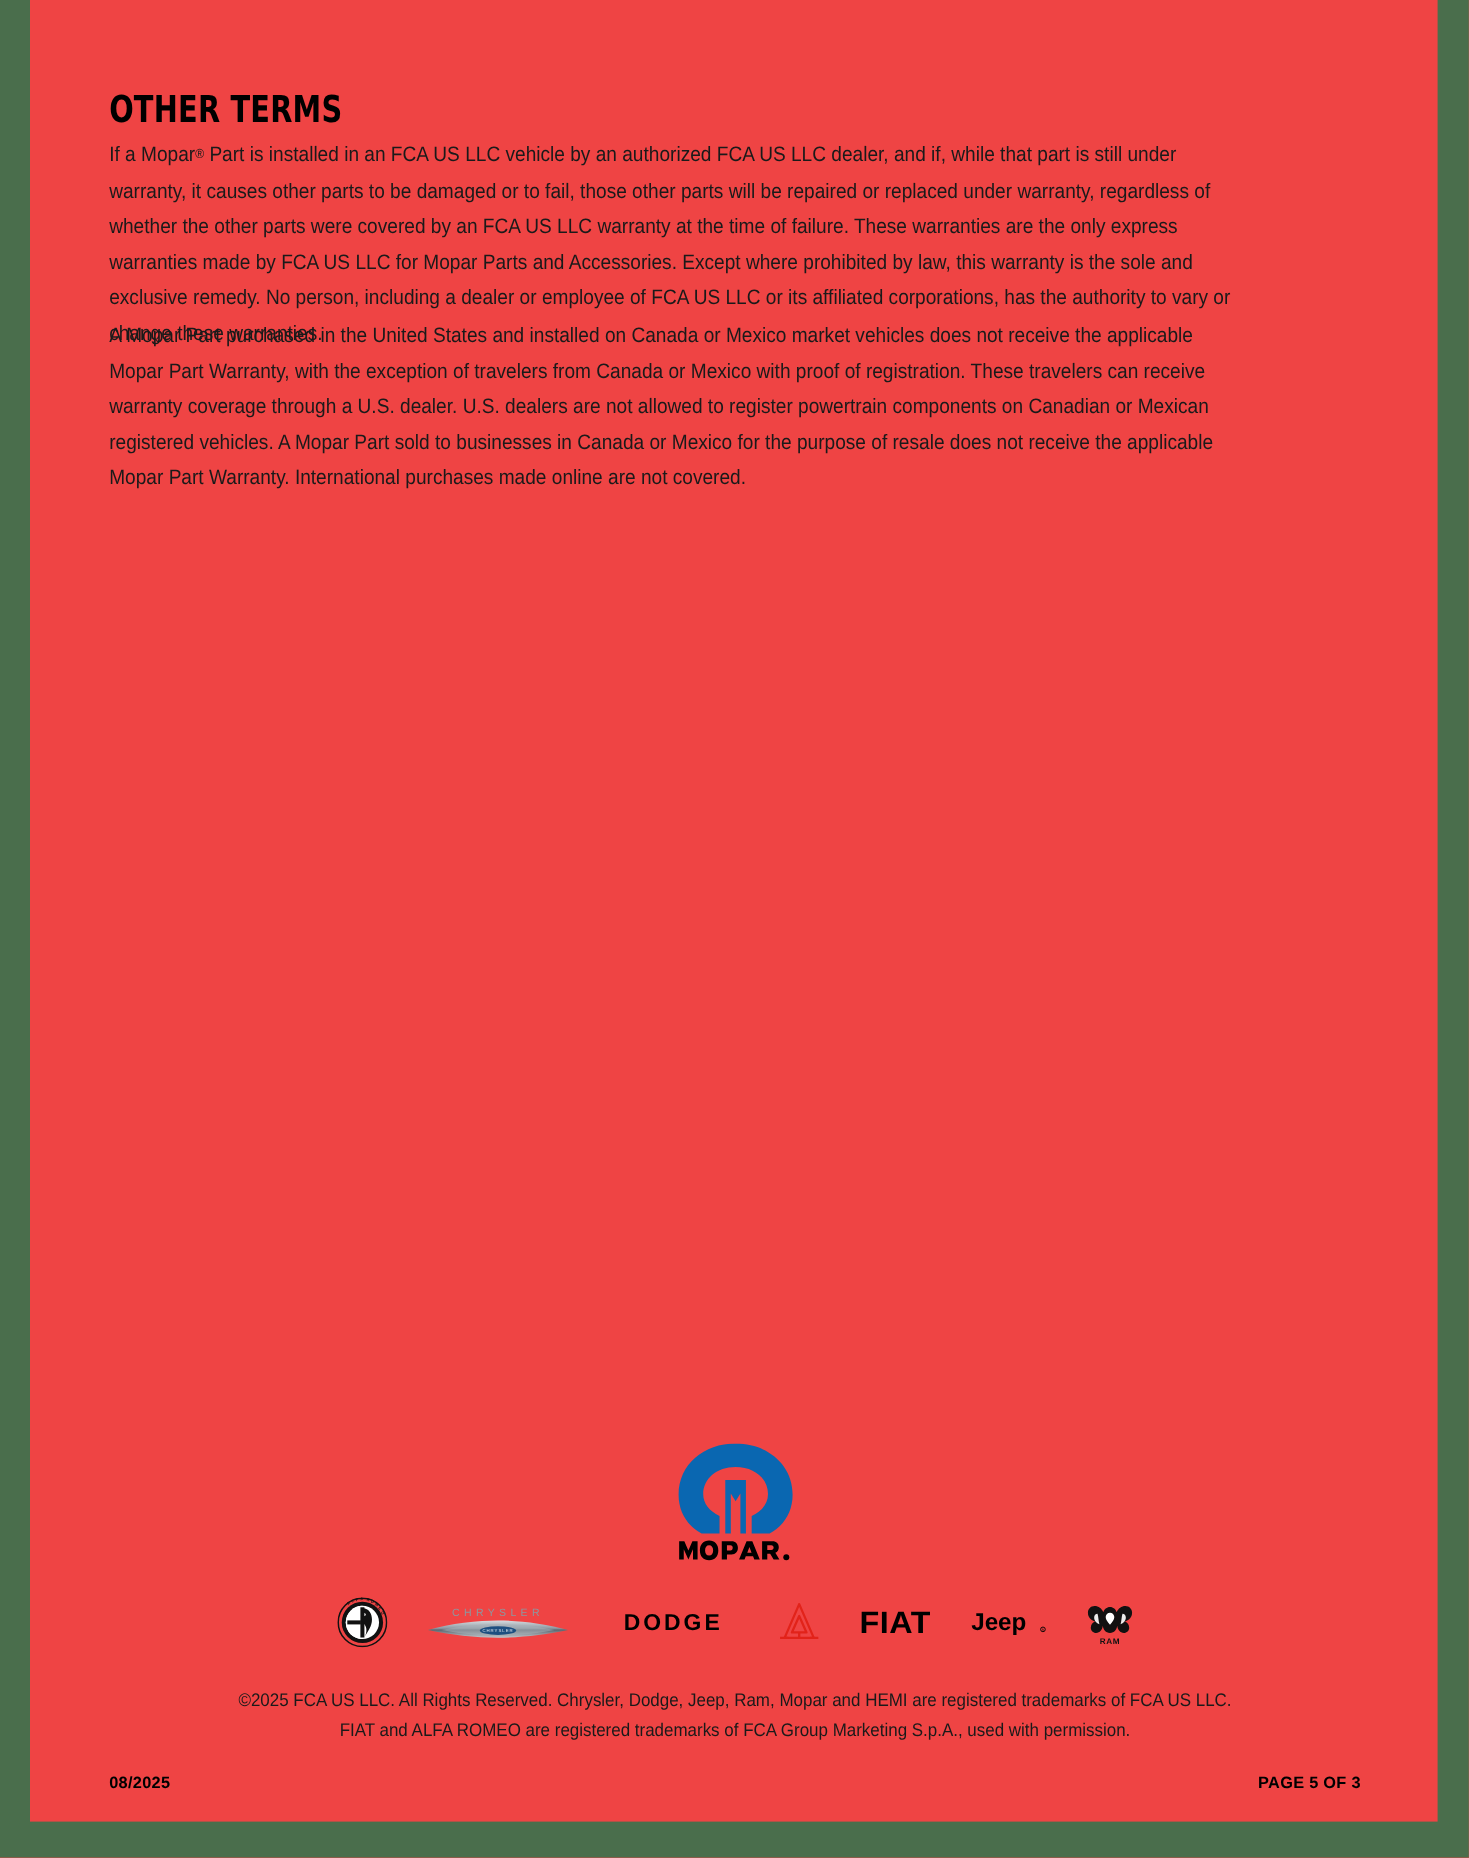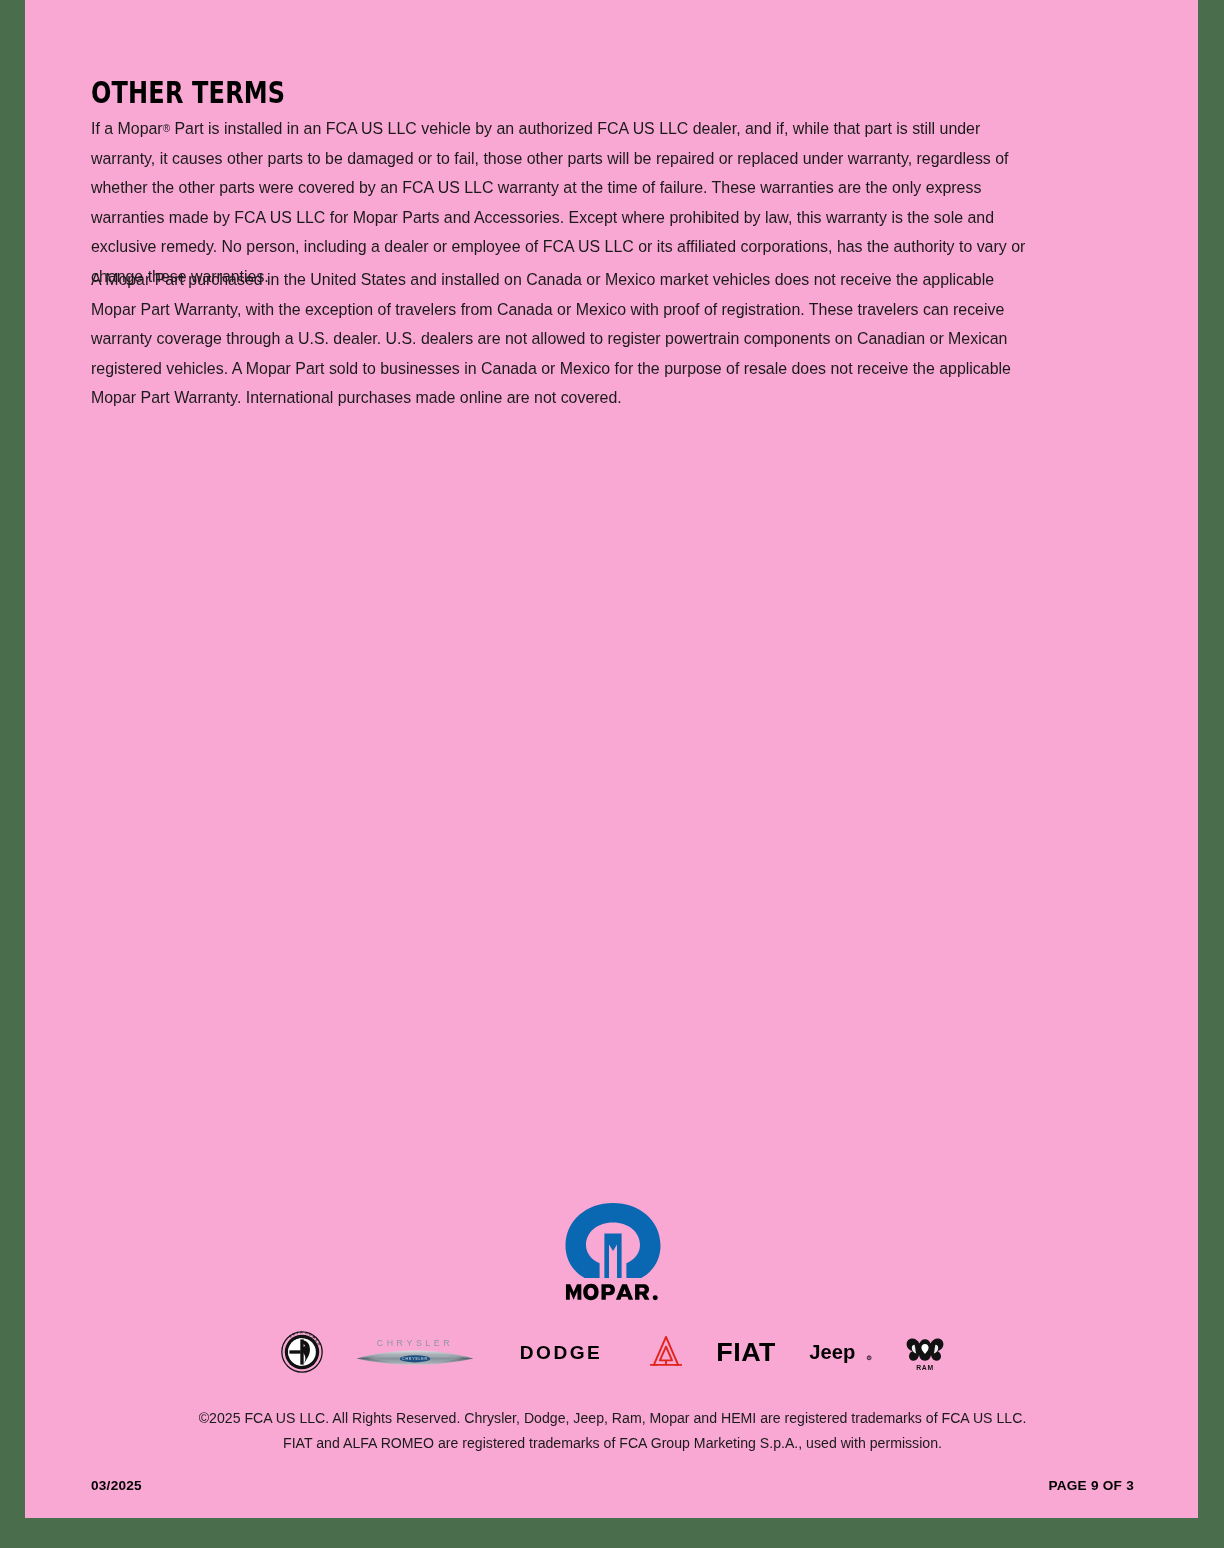--- a/index.html
+++ b/index.html
@@ -14,21 +14,21 @@
     overflow: hidden;
   }
 
   
   #page-sheet {
     position: absolute;
     left: 25px;
     top: 0px;
     width: 1173px;
     height: 1518px;
-    background: #f9a8d4;
+    background: #ef4444;
   }
 
   
   .content {
     position: absolute;
     left: 66px;
     top: 0;
     width: 1043px;
     height: 100%;
   }
@@ -251,18 +251,18 @@
         <text x="50" y="95" text-anchor="middle" font-family="'Liberation Sans', sans-serif" font-size="17" font-weight="700" letter-spacing="1.5" fill="#111">RAM</text>
       </svg>
     </div>
 
     <div id="legal-notice">
       <div>©2025 FCA US LLC. All Rights Reserved. Chrysler, Dodge, Jeep, Ram, Mopar and HEMI are registered trademarks of FCA US LLC.</div>
       <div>FIAT and ALFA ROMEO are registered trademarks of FCA Group Marketing S.p.A., used with permission.</div>
     </div>
 
     <div id="page-footer">
-      <span>03/2025</span>
-      <span>PAGE 9 OF 3</span>
+      <span>08/2025</span>
+      <span>PAGE 5 OF 3</span>
     </div>
 
   </div>
 </div>
 
 </body></html>

